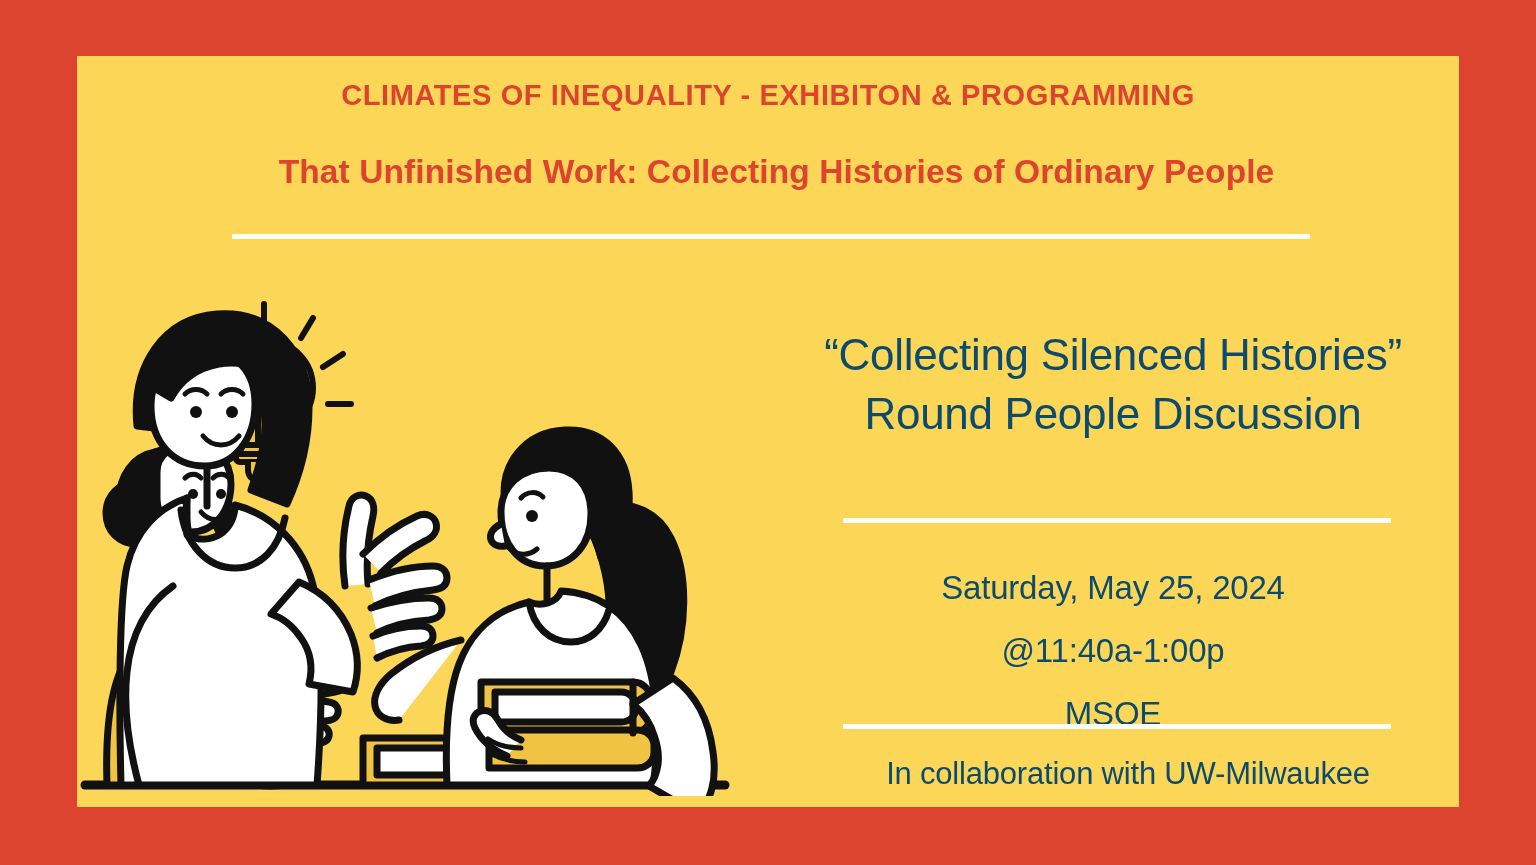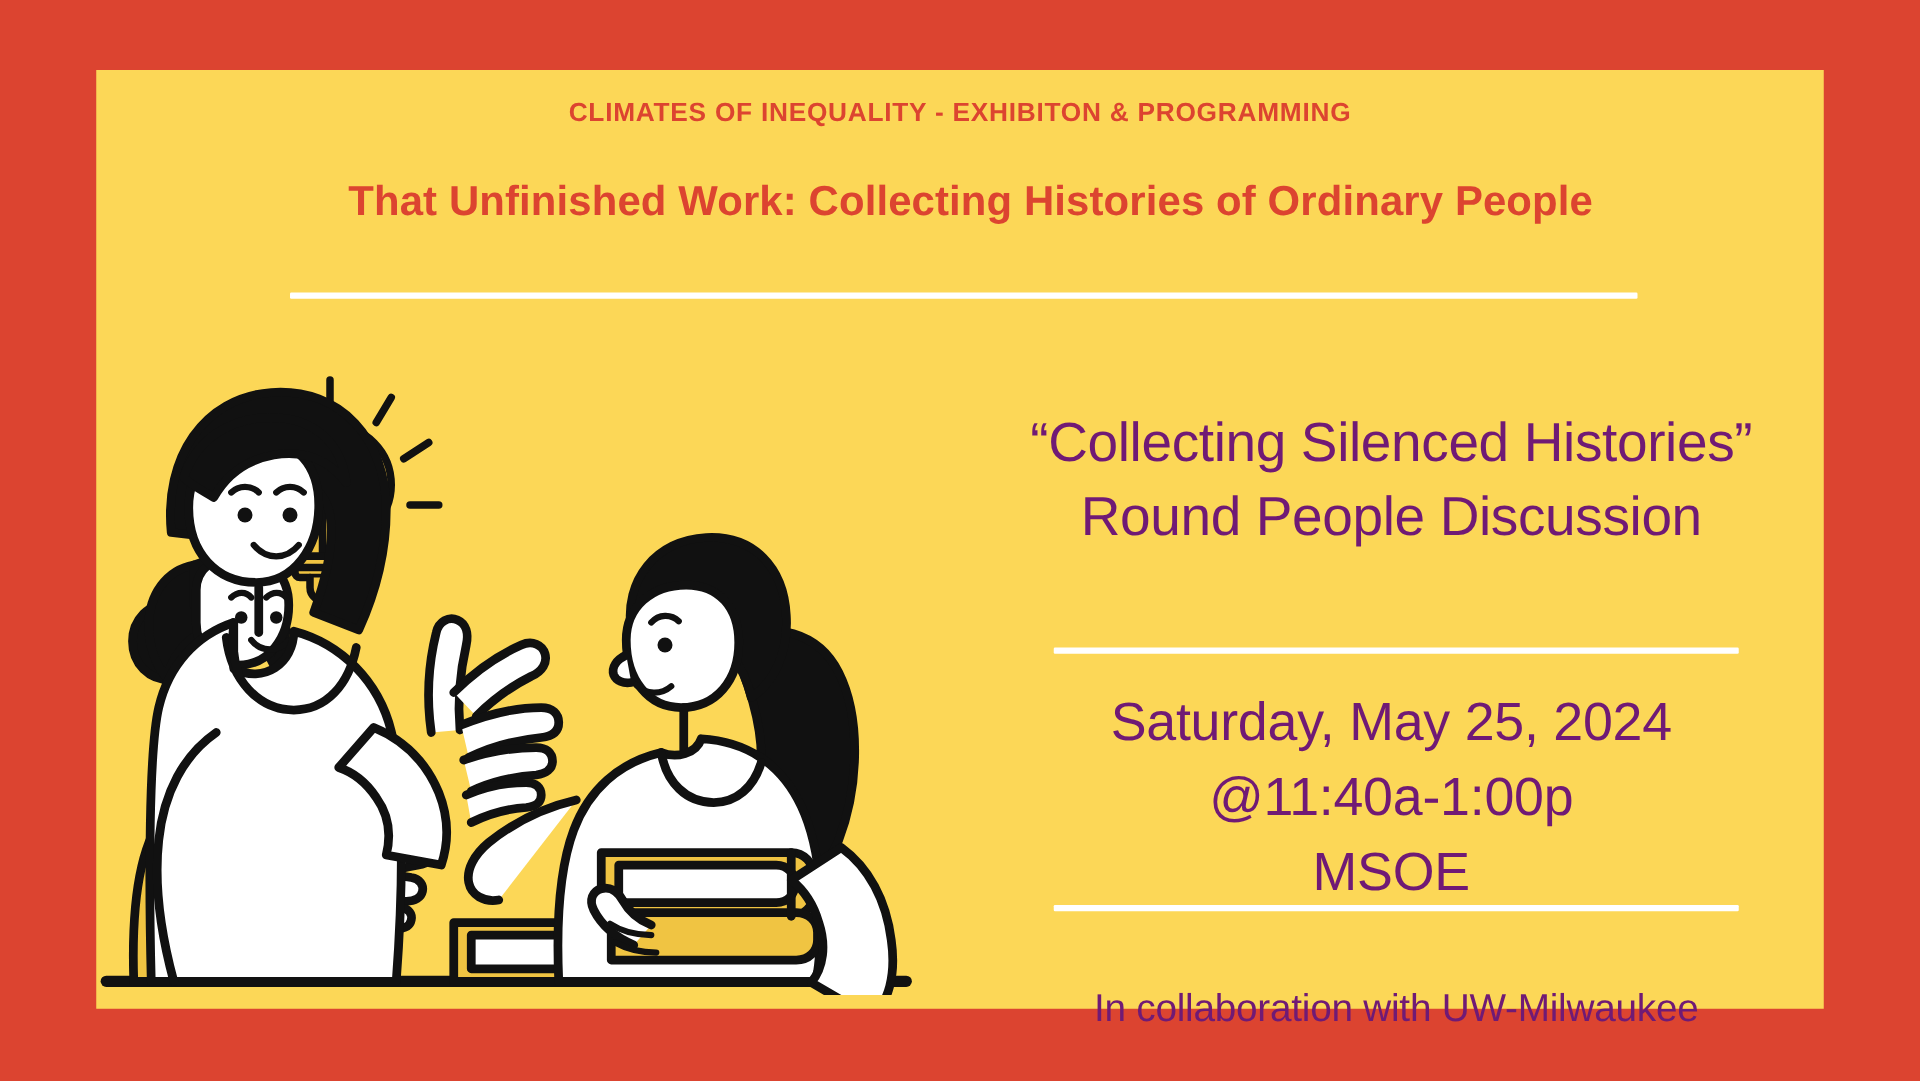--- a/index.html
+++ b/index.html
@@ -28,21 +28,21 @@
   #headline-block {
     position: absolute;
     left: 0;
     top: 22px;
     width: 100%;
     text-align: center;
   }
   .headline-kicker {
     color: #DC4430;
     font-weight: bold;
-    font-size: 21px;
+    font-size: 29px;
     letter-spacing: 0.6px;
     line-height: 1.2;
     margin: 0;
     white-space: nowrap;
   }
   .headline-title {
     color: #DC4430;
     font-weight: bold;
     font-size: 33.5px;
     letter-spacing: 0.1px;
@@ -74,57 +74,56 @@
     width: 100%;
     height: 100%;
   }
   
   #text-column {
     position: absolute;
     left: 690px;
     top: 270px;
     width: 692px;
     text-align: center;
-    color: #701a75;
+    color: #0c4a6e;
   }
   .event-title {
     font-size: 44px;
     line-height: 1.33;
     font-weight: normal;
     letter-spacing: -0.3px;
     margin: 0;
   }
   .col-rule {
     position: absolute;
     background: #FFFFFF;
     height: 5px;
     border-radius: 1px;
     left: 76px;
     width: 548px;
   }
   #col-rule-top { top: 192px; }
   #col-rule-bottom { top: 398px; }
   .detail-line {
-    font-size: 43px;
+    font-size: 33px;
     line-height: 1.4;
-    margin: 0;
+    margin: 17px;
     letter-spacing: -0.2px;
   }
   #details-block {
     position: absolute;
     left: 0;
     top: 222px;
     width: 100%;
   }
   #collab-block {
     position: absolute;
-    left: 4px;
+    left: 15px;
     top: 428px;
     width: 100%;
-    margin-top: 33px;
   }
   .collab-line {
     font-size: 31px;
     line-height: 1.3;
     margin: 0;
     letter-spacing: -0.2px;
   }
 </style>
 </head>
 <body>

